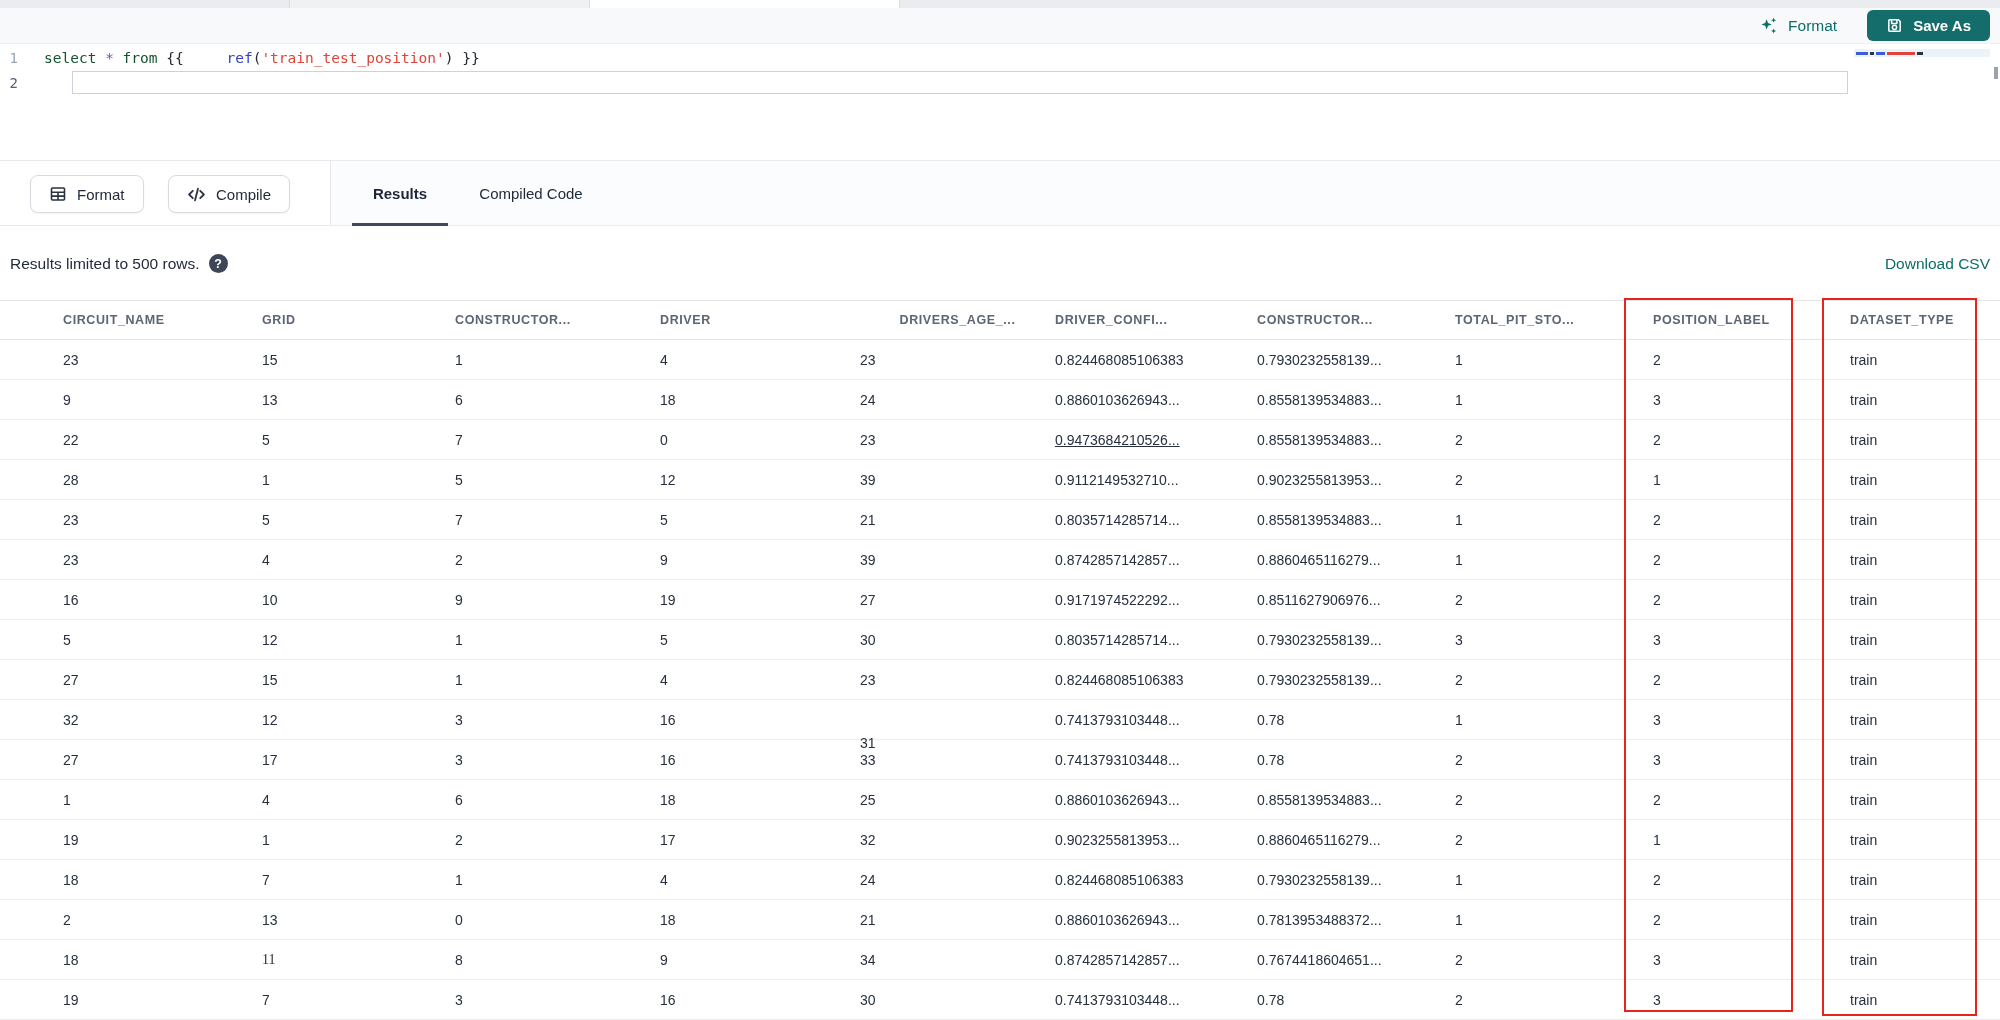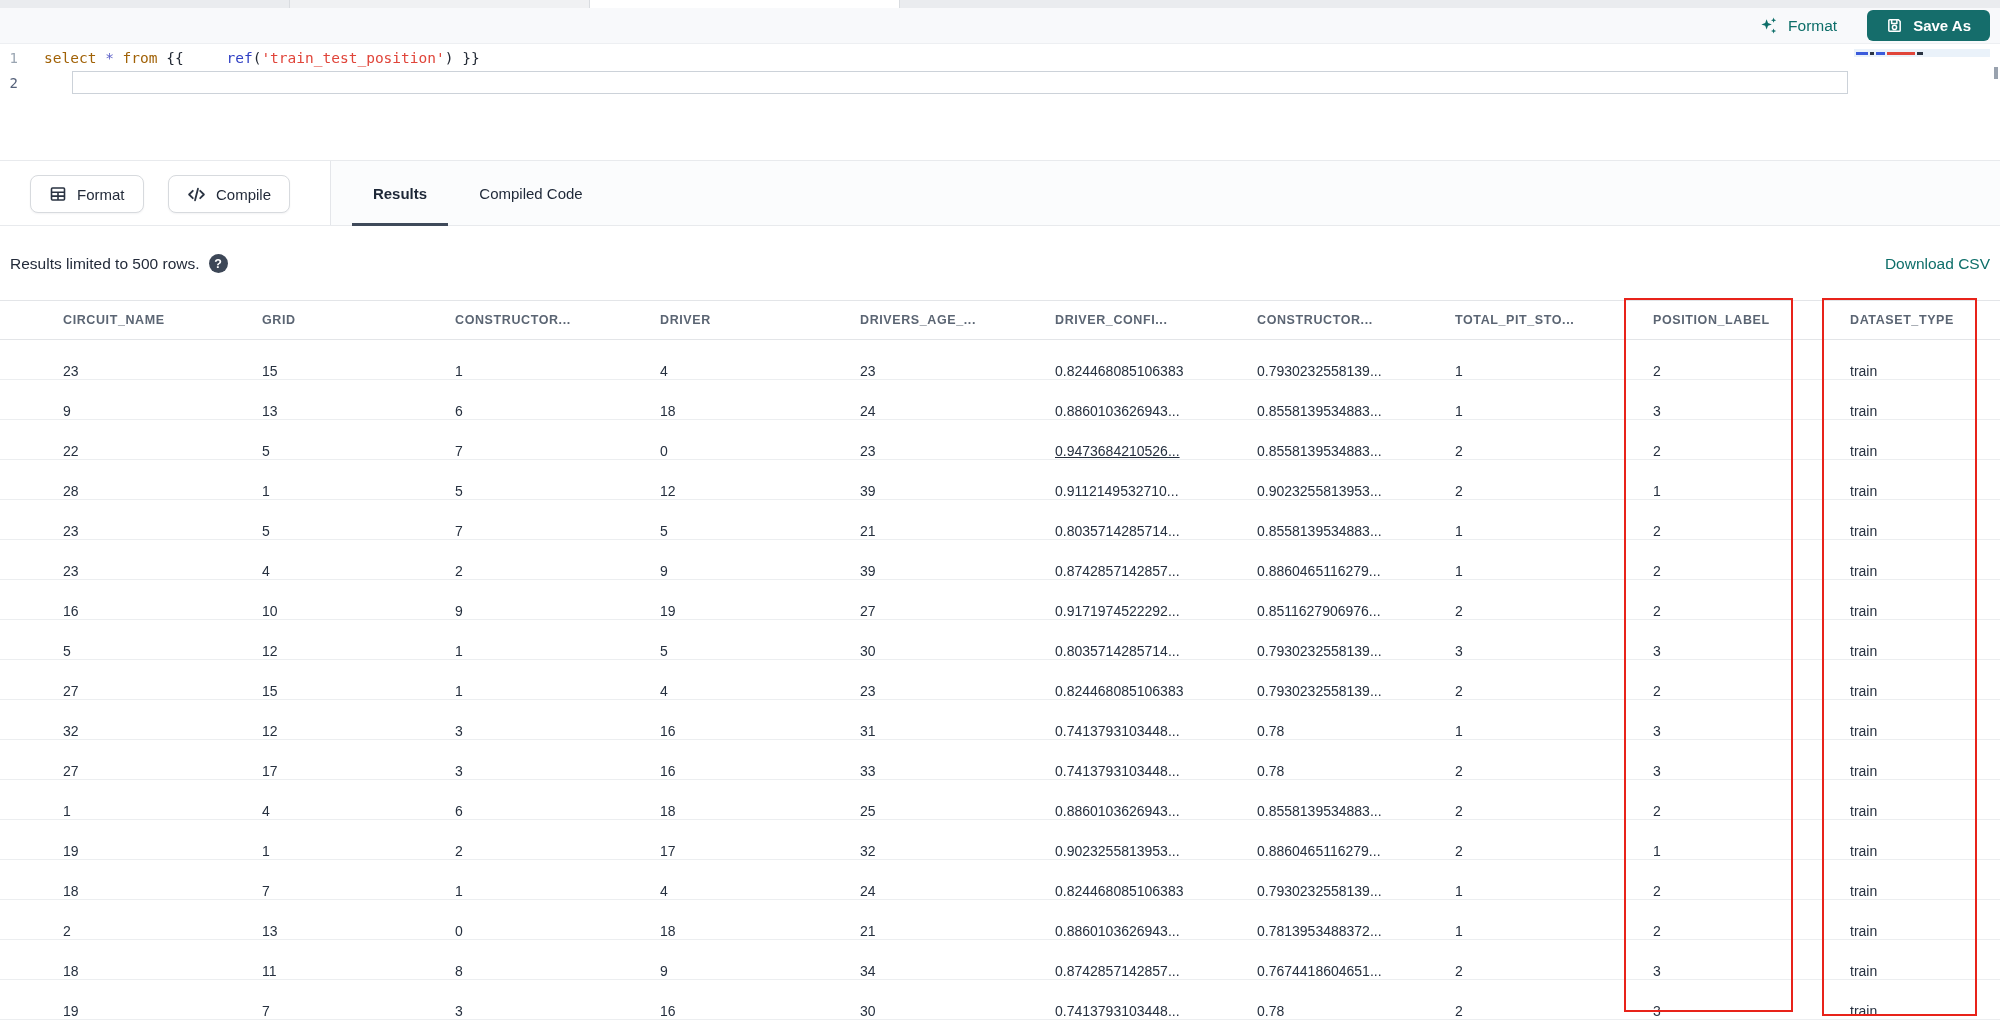--- a/index.html
+++ b/index.html
@@ -32,21 +32,21 @@
   
   .editor {
     position:absolute; top:45px; left:0; right:0; height:115px; background:#ffffff;
     font-family:"DejaVu Sans Mono","Liberation Mono",monospace;
   }
   .code-line { position:relative; height:25px; display:flex; align-items:center; }
   .code-line .ln { width:44px; text-align:right; padding-right:26px; font-size:14px; color:#9aa5b2; flex:none; }
   .code-line.active .ln { color:#55617a; }
   .code-line .code { font-size:14.5px; white-space:pre; }
   .active-box { position:absolute; left:72px; right:152px; top:1px; bottom:1px; border:1px solid #ccd2d9; }
-  .tok-keyword  { color:#a16207;text-align:center; }
+  .tok-keyword  { color:#14532d;text-align:center; }
   .tok-operator { color:#5b5fc7; }
   .tok-function { color:#3040c4;margin-left:34px; }
   .tok-string   { color:#e0453a; }
   .tok-brace    { color:#232a35; }
   .tok-plain    { color:#232a35; }
 
   .minimap { position:absolute; right:10px; top:4px; width:136px; height:90px; background:#ffffff; }
   .minimap-band { height:8px; background:#eaf2fa; display:flex; align-items:center; gap:2px; padding-left:2px; }
   .minimap-band span { height:3px; display:inline-block; }
   .scroll-dash { position:absolute; right:2px; top:22px; width:4px; height:12px; background:#99a2ae; }
@@ -85,21 +85,21 @@
 
   
   .table { position:absolute; top:300px; left:0; right:0; bottom:0; background:#ffffff; }
   .thead {
     height:40px; border-top:1px solid #e3e5e8; border-bottom:1px solid #e3e5e8;
     display:flex; align-items:center; padding-left:63px;
   }
   .th { font-size:12.5px; font-weight:700; color:#5b6573; letter-spacing:0.6px; flex:none;
         white-space:nowrap; overflow:hidden; }
   .trow {
-    height:40px; border-bottom:1px solid #eceef0; display:flex; align-items:flex-end;
+    height:40px; border-bottom:1px solid #eceef0; display:flex; align-items:center;
     padding-left:63px; font-size:14px; color:#26303f;
   }
   .td { flex:none; white-space:nowrap; overflow:hidden; }
 
   
   .redbox { position:absolute; border:2px solid #e8231a; pointer-events:none; }
   .redbox-pos  { left:1624px; top:298px; width:169px; height:714px; }
   .redbox-type { left:1822px; top:298px; width:155px; height:718px; }
 
   svg { display:block; }
@@ -196,21 +196,21 @@
   <span class="help">?</span>
   <span class="download">Download CSV</span>
 </div>
 
 <div class="table">
   <div class="thead" id="thead">
       <span class="th" style="width: 199px;">CIRCUIT_NAME</span>
       <span class="th" style="width: 193px;">GRID</span>
       <span class="th" style="width: 205px;">CONSTRUCTOR...</span>
       <span class="th" style="width: 200px;">DRIVER</span>
-      <span class="th" style="width: 195px;">DRIVERS_AGE_...</span>
+      <span class="th" style="width: 195px; text-align: center;">DRIVERS_AGE_...</span>
       <span class="th" style="width: 202px;">DRIVER_CONFI...</span>
       <span class="th" style="width: 198px;">CONSTRUCTOR...</span>
       <span class="th" style="width: 198px;">TOTAL_PIT_STO...</span>
       <span class="th" style="width: 197px;">POSITION_LABEL</span>
       <span class="th" style="width: 150px;">DATASET_TYPE</span>
     </div>
   <div id="tbody">
       <div class="trow">
         <span class="td" style="width: 199px;">23</span>
         <span class="td" style="width: 193px;">15</span>
@@ -386,21 +386,21 @@
         <span class="td" style="width: 200px;">18</span>
         <span class="td" style="width: 195px;">21</span>
         <span class="td" style="width: 202px;">0.8860103626943...</span>
         <span class="td" style="width: 198px;">0.7813953488372...</span>
         <span class="td" style="width: 198px;">1</span>
         <span class="td" style="width: 197px;">2</span>
         <span class="td" style="width: 150px;">train</span>
       </div>
       <div class="trow">
         <span class="td" style="width: 199px;">18</span>
-        <span class="td" style="width: 193px;">11</span>
+        <span class="td" style="width: 193px; font-family: Liberation Serif, serif;">11</span>
         <span class="td" style="width: 205px;">8</span>
         <span class="td" style="width: 200px;">9</span>
         <span class="td" style="width: 195px;">34</span>
         <span class="td" style="width: 202px;">0.8742857142857...</span>
         <span class="td" style="width: 198px;">0.7674418604651...</span>
         <span class="td" style="width: 198px;">2</span>
         <span class="td" style="width: 197px;">3</span>
         <span class="td" style="width: 150px;">train</span>
       </div>
       <div class="trow">

